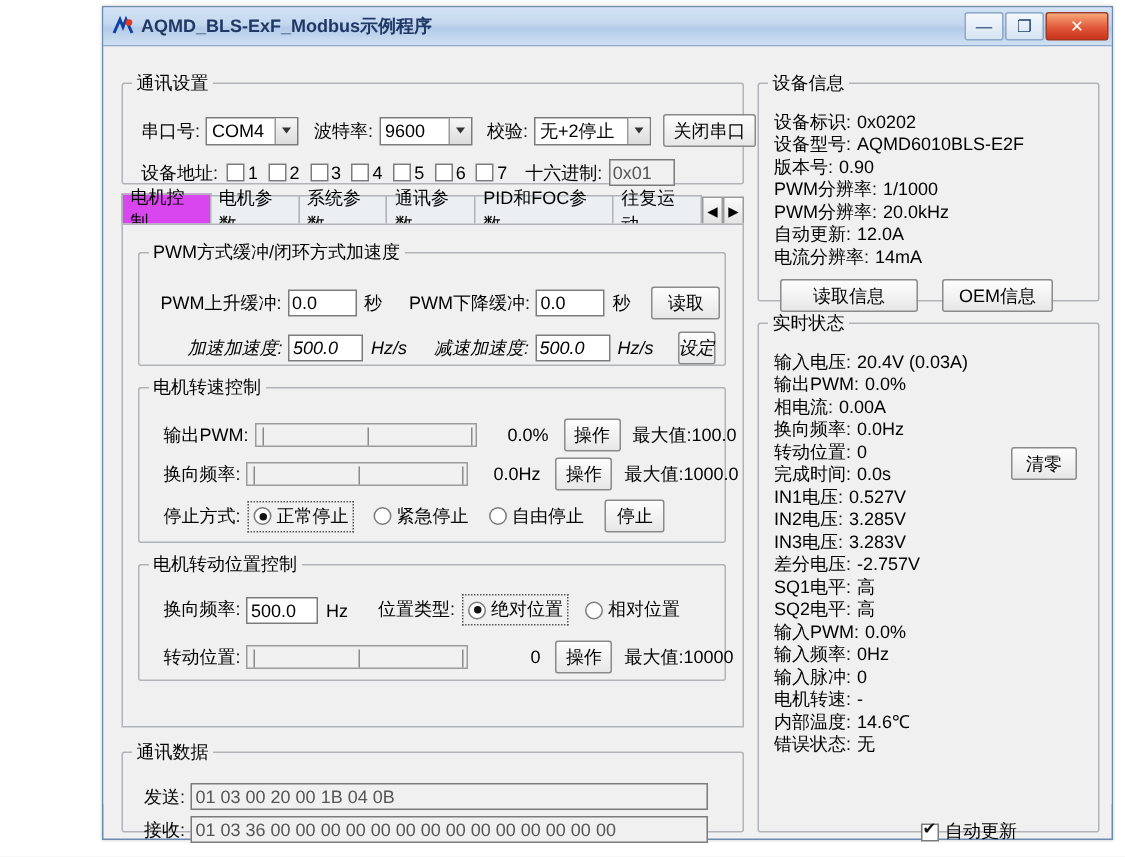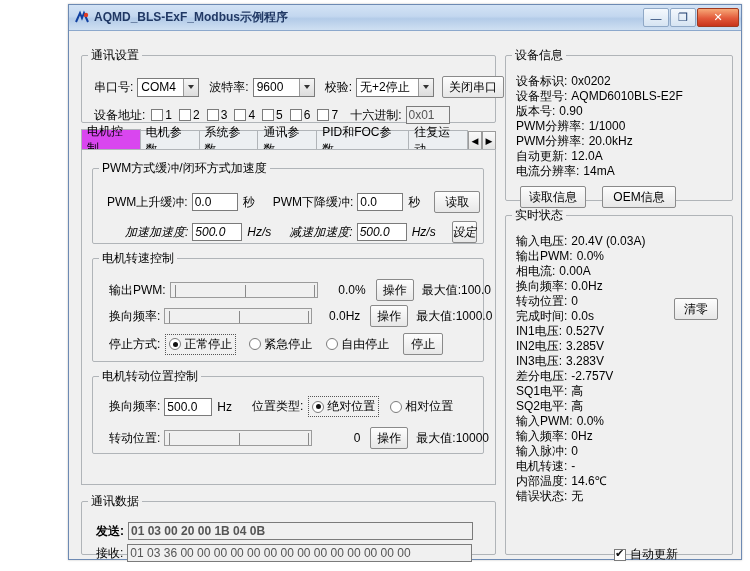--- a/index.html
+++ b/index.html
@@ -360,21 +360,21 @@
           </span>
           <span class="lbl" style="margin-left:8px; width:40px; text-align:right;">0</span>
           <span class="btn" style="margin-left:10px;">操作</span>
           <span class="lbl" style="margin-left:8px;">最大值:10000</span>
         </div>
       </fieldset>
     </div>
 
     <fieldset style="left:12px; top:462px; width:415px; height:62px;">
       <legend>通讯数据</legend>
-      <div class="row" style="position:absolute; left:14px; top:12px;font-weight:bold;">
+      <div class="row" style="position:absolute; left:14px; top:12px;">
         <span class="lbl">发送:</span>
         <span class="tf ro" style="width:345px; margin-left:4px;">01 03 00 20 00 1B 04 0B</span>
       </div>
       <div class="row" style="position:absolute; left:14px; top:34px;">
         <span class="lbl">接收:</span>
         <span class="tf ro" style="width:345px; margin-left:4px;">01 03 36 00 00 00 00 00 00 00 00 00 00 00 00 00 00</span>
       </div>
     </fieldset>
 
     <fieldset style="left:436px; top:16px; width:228px; height:154px;">
@@ -403,21 +403,21 @@
         <div class="kv">
             <span class="k">自动更新:</span>
             <span class="v">12.0A</span>
           </div>
         <div class="kv">
             <span class="k">电流分辨率:</span>
             <span class="v">14mA</span>
           </div>
       </div>
       <div class="row" style="position:absolute; left:14px; top:122px;">
-        <span class="btn" style="width:66px;">读取信息</span>
+        <span class="btn" style="width:92px;">读取信息</span>
         <span class="btn" style="width:74px; margin-left:16px;">OEM信息</span>
       </div>
     </fieldset>
 
     <fieldset style="left:436px; top:176px; width:228px; height:348px;">
       <legend>实时状态</legend>
       <div style="position:absolute; left:10px; top:10px;">
         <div class="kv">
             <span class="k">输入电压:</span>
             <span class="v">20.4V (0.03A)</span>

